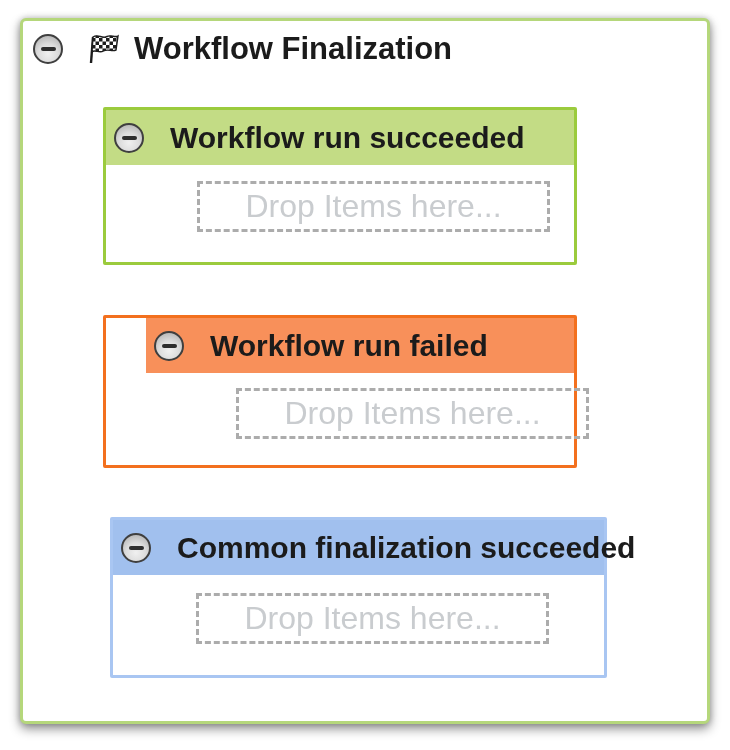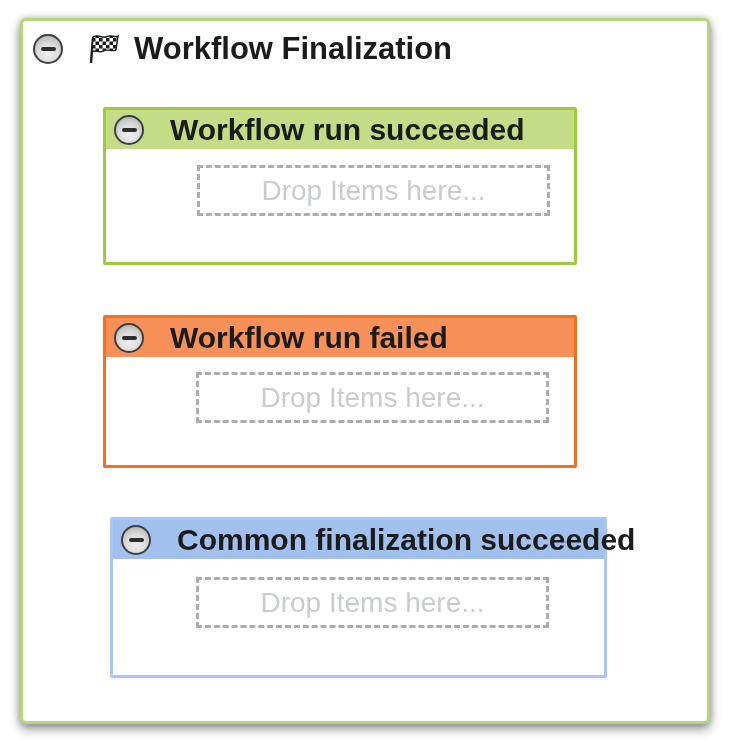--- a/index.html
+++ b/index.html
@@ -66,25 +66,25 @@
     white-space: nowrap;
   }
 
   .section {
     position: absolute;
     background: #ffffff;
     border: 3px solid;
     border-radius: 2px;
   }
   .section-succeeded { left: 80px; top: 86px;  width: 474px; height: 158px; }
-  .section-failed    { left: 80px; top: 294px; width: 474px; height: 153px; }
+  .section-failed    { left: 80px; top: 294px; width: 474px; height: 153px; padding-left: 40px; }
   .section-common    { left: 87px; top: 496px; width: 497px; height: 161px; }
 
   .section-header {
-    height: 39px;
+    height: 55px;
     display: flex;
     align-items: center;
     padding-left: 8px;
   }
   .section-title {
     margin-left: 26px;
     font-size: 30px;
     font-weight: bold;
     color: #1B1B1B;
     white-space: nowrap;
@@ -105,21 +105,21 @@
     align-items: center;
     justify-content: center;
     width: 353px;
     height: 51px;
   }
   .section-succeeded .drop-zone { left: 91px; top: 16px; }
   .section-failed    .drop-zone { left: 90px; top: 15px; }
   .section-common    .drop-zone { left: 83px; top: 18px; }
 
   .drop-text {
-    font-size: 28px;
+    font-size: 32px;
     color: #C9CCCF;
     white-space: nowrap;
   }
 </style>
 </head>
 <body>
 
 <div class="panel" style="border-color: rgb(181, 215, 123);">
 
   <div class="main-header">

